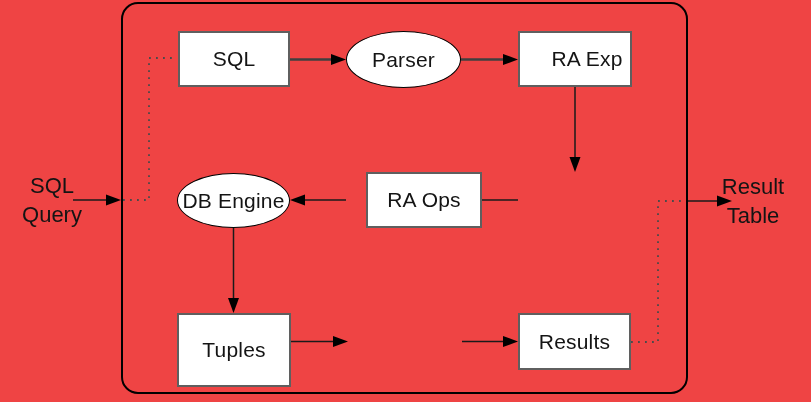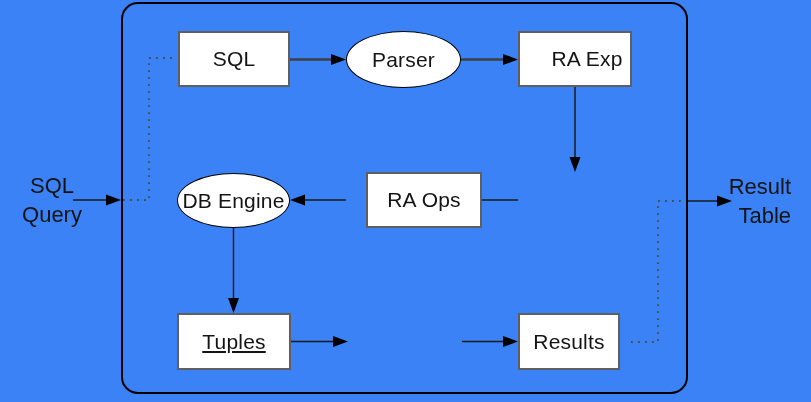--- a/index.html
+++ b/index.html
@@ -4,21 +4,21 @@
 <style>
   html, body {
     margin: 0;
     padding: 0;
     background: #ffffff;
   }
   #canvas {
     position: relative;
     width: 811px;
     height: 402px;
-    background: #3b82f6;
+    background: #ef4444;
     font-family: "Liberation Sans", sans-serif;
     overflow: hidden;
   }
   #system-boundary {
     position: absolute;
     left: 121px;
     top: 2px;
     width: 567px;
     height: 392px;
     border: 2.6px solid #000000;
@@ -54,32 +54,32 @@
     border-radius: 50%;
   }
   .outside-label {
     position: absolute;
     font-size: 22px;
     line-height: 29px;
     color: #141414;
     white-space: pre-line;
   }
   #input-label  { left: 6px;  top: 171px; width: 92px; text-align: center; }
-  #output-label { left: 715px; top: 172px; width: 76px; text-align: right; }
+  #output-label { left: 715px; top: 172px; width: 76px; text-align: center; }
 
   
   #node-sql       { left: 178px; top: 31px;  width: 112px; height: 56px; }
   #node-parser    { left: 346px; top: 31px;  width: 115px; height: 57px; text-align: right; }
   #node-ra-exp    { left: 518px; top: 31px;  width: 114px; height: 56px; padding-left: 24px; }
   #node-db-engine { left: 177px; top: 173px; width: 113px; height: 55px; }
   #node-ra-ops    { left: 366px; top: 172px; width: 116px; height: 56px; }
   #node-optimiser { left: 518px; top: 172px; width: 114px; height: 56px; }
-  #node-tuples    { left: 177px; top: 313px; width: 114px; height: 57px; text-decoration: underline; }
+  #node-tuples    { left: 177px; top: 313px; width: 114px; height: 74px; }
   #node-display   { left: 348px; top: 313px; width: 114px; height: 56px; }
-  #node-results   { left: 518px; top: 313px; width: 102px; height: 57px; }
+  #node-results   { left: 518px; top: 313px; width: 113px; height: 57px; }
 </style>
 </head>
 <body>
 
 <div id="canvas">
 
   <svg class="edge-layer" viewBox="0 0 811 402">
 
     <g>
       <line x1="73" y1="200" x2="108" y2="200" stroke="#1a1a1a" stroke-width="1.5"></line>

